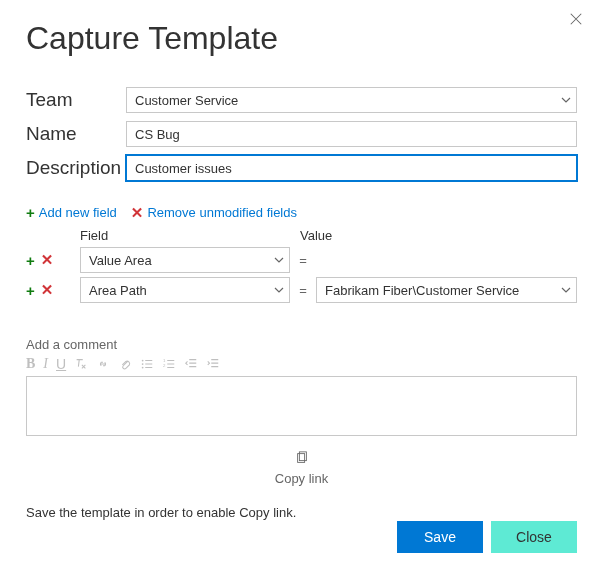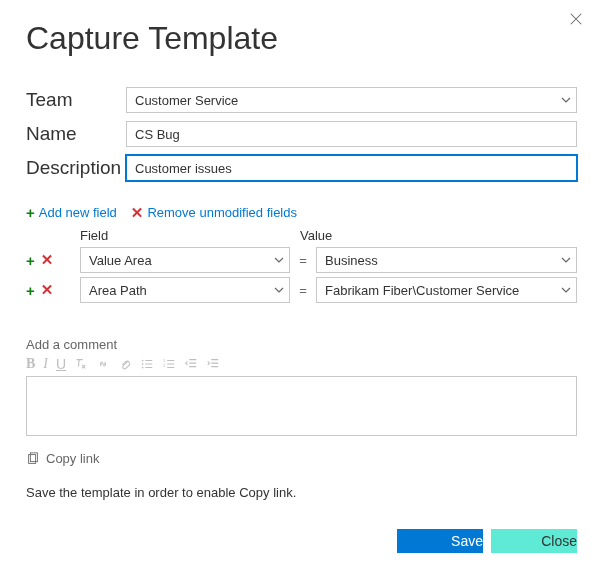--- a/index.html
+++ b/index.html
@@ -139,38 +139,38 @@
     font-family: inherit;
     padding: 6px;
   }
   .copy-link-row {
     margin-top: 12px;
     display: flex;
     align-items: center;
     gap: 6px;
     color: #666;
     font-size: 13px;
+    flex-direction: column;
   }
   .copy-link-row svg { width: 14px; height: 14px; }
   .hint { font-size: 13px; color: #333; margin-top: 19px; }
   .footer {
     position: absolute;
     bottom: 20px;
     right: 26px;
     display: flex;
     gap: 8px;
   }
   .btn {
     min-width: 86px;
-    height: 24px;
+    height: 32px;
     border: none;
     font-size: 14px;
     cursor: pointer;
     font-family: inherit;
-    text-align: right;
   }
   .btn-primary { background: #0078d4; color: #fff; }
   .btn-secondary { background: #5eead4; color: #333; }
 </style>
 </head>
 <body>
 
 <div class="close-x">
   <svg viewBox="0 0 16 16">
       <path d="M2 2 L14 14 M14 2 L2 14" stroke="currentColor" stroke-width="1.2" fill="none"></path>
@@ -229,28 +229,20 @@
   </div>
   <div class="col-field-input">
     <input class="text-input" readonly="" value="Value Area" style="">
     <span class="chev">
         <svg viewBox="0 0 10 10">
           <path d="M1 3 L5 7 L9 3" stroke="currentColor" stroke-width="1.2" fill="none"></path>
         </svg>
       </span>
   </div>
   <div class="col-eq-cell">=</div>
-  <div class="col-value-input">
-    <input class="text-input" readonly="" value="Business" style="">
-    <span class="chev">
-        <svg viewBox="0 0 10 10">
-          <path d="M1 3 L5 7 L9 3" stroke="currentColor" stroke-width="1.2" fill="none"></path>
-        </svg>
-      </span>
-  </div>
 </div>
 
 <div class="field-row">
   <div class="row-actions">
     <span class="ico green">+</span>
     <span class="ico red">✕</span>
   </div>
   <div class="col-field-input">
     <input class="text-input" readonly="" value="Area Path" style="">
     <span class="chev">

